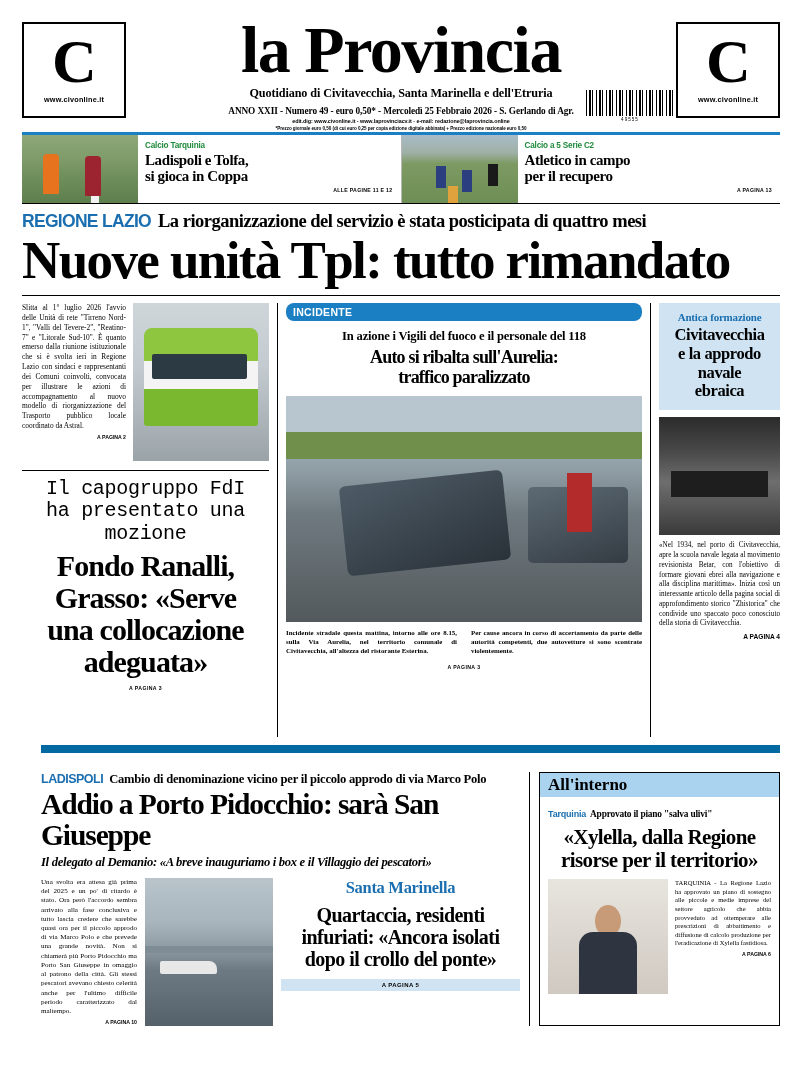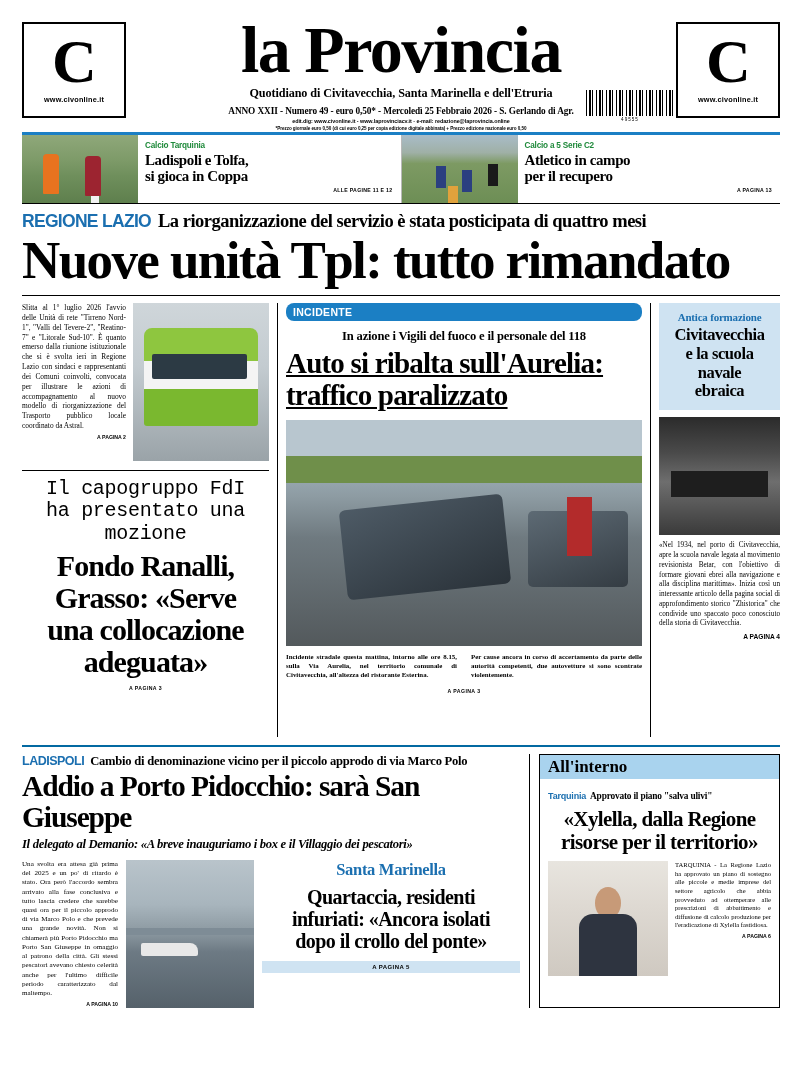--- a/index.html
+++ b/index.html
@@ -91,42 +91,42 @@
      border-radius: 8px 8px 3px 3px; }
   .ph-bus::before { content:""; position:absolute; left:14%; top:32%; width:70%; height:16%; background:#2c3a44; z-index:2; border-radius:2px; }
 
   .hr-sep { border-top: 1px solid #000; margin: 9px 0 7px; }
   .sub-head { font-family: Liberation Mono, monospace; font-size: 20px; line-height: 1.12; text-align: center; letter-spacing: -0.3px; }
   .big-head2 { font-family: "Liberation Serif", serif; font-weight: bold; font-size: 30px; line-height: 1.06; text-align: center; letter-spacing: -0.9px; margin-top: 5px; }
   .page-ref { font-family: "Liberation Sans", sans-serif; font-weight: bold; font-size: 5.2px; text-align: center; margin-top: 8px; letter-spacing: 0.4px; }
 
   .label-bar { background: #1b7fc4; color: #fff; font-family: "Liberation Sans", sans-serif; font-weight: bold; font-size: 10.5px; padding: 3px 7px; letter-spacing: 0.3px; border-radius: 8px; }
   .ctr-sub { font-family: "Liberation Serif", serif; font-weight: bold; font-size: 12.6px; text-align: center; margin-top: 8px; letter-spacing: -0.2px; }
-  .ctr-head { font-family: "Liberation Serif", serif; font-weight: bold; font-size: 29px; line-height: 1.09; letter-spacing: -0.8px; margin-top: 4px; text-decoration: underline; }
+  .ctr-head { font-family: "Liberation Serif", serif; font-weight: bold; font-size: 18px; line-height: 1.09; text-align: center; letter-spacing: -0.8px; margin-top: 4px; }
   .ctr-photo { height: 226px; margin-top: 9px; position: relative; overflow: hidden; }
   .ph-crash { background: linear-gradient(180deg,#aab6bd 0%,#9fb0ba 20%,#8d9ba2 34%,#6f7a80 52%,#53595c 100%); }
   .ph-crash .car-over { position:absolute; left:16%; top:36%; width:46%; height:40%; background: linear-gradient(160deg,#4e5b66,#2a3239); border-radius:6px; transform: rotate(-6deg); }
   .ph-crash .car-r { position:absolute; right:4%; top:40%; width:28%; height:34%; background: linear-gradient(160deg,#5d6a74,#343c43); border-radius:5px;}
   .ph-crash .grass { position:absolute; left:0; right:0; top:16%; height:12%; background:#6f8f4a; }
   .ph-crash .sky { position:absolute; left:0; right:0; top:0; height:16%; background:#b8c6cf; }
   .ph-crash .fire { position:absolute; right:14%; top:34%; width:7%; height:26%; background:#b32b2b; }
   .cap-row { display: flex; gap: 14px; margin-top: 7px; }
   .cap { flex: 1; font-family: "Liberation Serif", serif; font-weight: bold; font-size: 6.9px; line-height: 1.3; text-align: justify; }
 
   .side-kicker { font-family: "Liberation Serif", serif; font-weight: bold; font-size: 11px; color: #1b6fb0; text-align: center; letter-spacing: -0.2px; }
   .side-head { font-family: "Liberation Serif", serif; font-weight: bold; font-size: 16.5px; line-height: 1.14; text-align: center; letter-spacing: -0.4px; margin-top: 3px; }
   .side-box-blue { background: #cfe3f2; padding: 8px 6px 9px; }
   .side-photo { height: 118px; margin-top: 7px; position: relative; overflow: hidden; }
   .ph-ship { background: linear-gradient(180deg,#2b2b2b 0%,#4a4a4a 30%,#6e6e6e 55%,#3a3a3a 100%); }
   .ph-ship::after { content:""; position:absolute; left:10%; top:46%; width:80%; height:22%; background:#1e1e1e; }
   .side-txt { font-family: "Liberation Serif", serif; font-size: 7.2px; line-height: 1.36; text-align: justify; margin-top: 6px; }
   .side-txt .pg { display:block; font-family:"Liberation Sans",sans-serif; font-weight:bold; font-size:6.6px; text-align:right; margin-top:4px; }
 
   
-  .lower { margin-top: 8px; border-top: 2px solid #0369a1; padding-top: 7px; display: flex; }
+  .lower { margin-top: 8px; border-top: 8px solid #0369a1; padding-top: 19px; display: flex; margin-left: 19px; }
   .lower-left { flex: 1; padding-right: 9px; border-right: 1px solid #000; }
   .lower-right { width: 250px; flex: 0 0 250px; padding-left: 9px; }
 
   .lad-row { display: flex; align-items: baseline; }
   .lad-tag { font-family: "Liberation Sans", sans-serif; font-weight: bold; font-size: 12.5px; color: #1b6fb0; letter-spacing: -0.5px; }
   .lad-sub { font-family: "Liberation Serif", serif; font-weight: bold; font-size: 12.6px; margin-left: 6px; letter-spacing: -0.25px; }
   .lad-head { font-family: "Liberation Serif", serif; font-weight: bold; font-size: 29.5px; line-height: 1.05; letter-spacing: -1.1px; margin-top: 2px; }
   .lad-deck { font-family: "Liberation Serif", serif; font-style: italic; font-weight: bold; font-size: 12.6px; margin-top: 4px; letter-spacing: -0.3px; }
 
   .lower-grid { display: flex; gap: 8px; margin-top: 8px; }
@@ -261,21 +261,21 @@
         <div class="cap">Incidente stradale questa mattina, intorno alle ore 8.15, sulla Via Aurelia, nel territorio comunale di Civitavecchia, all'altezza del ristorante Esterina.</div>
         <div class="cap">Per cause ancora in corso di accertamento da parte delle autorità competenti, due autovetture si sono scontrate violentemente.</div>
       </div>
       <div class="page-ref">A PAGINA 3</div>
     </div>
 
     <div class="col-right">
       <div class="side-box-blue">
         <div class="side-kicker">Antica formazione</div>
         <div class="side-head" style="white-space:pre-line">Civitavecchia
-e la scuola
+e la approdo
 navale
 ebraica</div>
       </div>
       <div class="side-photo">
           <div class="ph ph-ship"></div>
         </div>
       <div class="side-txt">
         <span>«Nel 1934, nel porto di Civitavecchia, apre la scuola navale legata al movimento revisionista Betar, con l'obiettivo di formare giovani ebrei alla navigazione e alla disciplina marittima». Inizia così un interessante articolo della pagina social di approfondimento storico "Zhistorica" che condivide uno spaccato poco conosciuto della storia di Civitavecchia.</span>
         <span class="pg">A PAGINA 4</span>
       </div>

